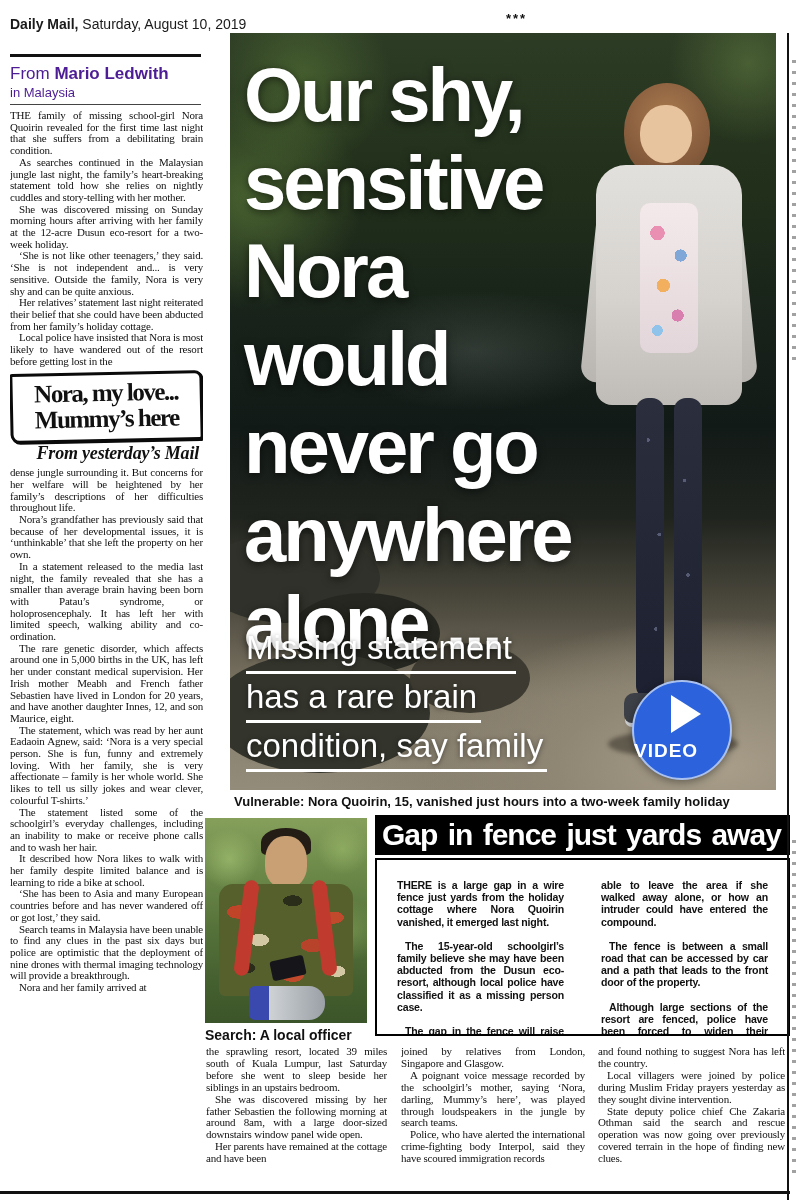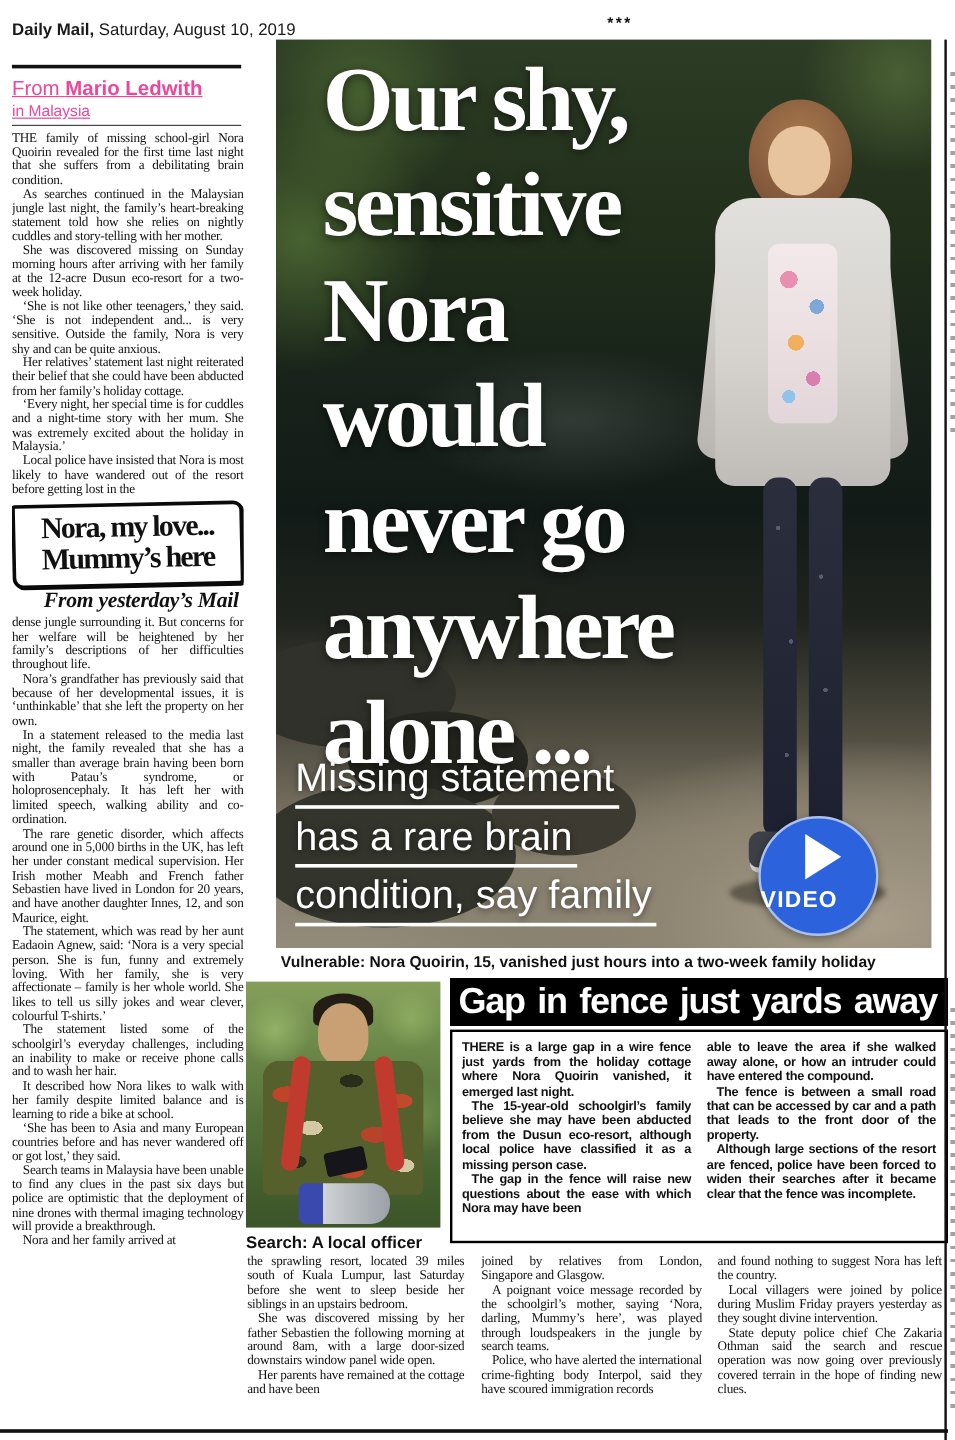--- a/index.html
+++ b/index.html
@@ -2,21 +2,21 @@
 <html lang="en"><head>
 <meta charset="utf-8">
 <style>
   html,body{margin:0;padding:0;background:#e9e9e9;}
   #page{position:relative;width:796px;height:1200px;background:#ffffff;overflow:hidden;color:#111;}
   
   .masthead{position:absolute;left:10px;top:16px;font-family:"Liberation Sans",sans-serif;font-size:14px;color:#1a1a1a;}
   .masthead b{font-weight:bold;}
   .stars{position:absolute;left:506px;top:11px;font-family:"Liberation Sans",sans-serif;font-weight:bold;font-size:13px;letter-spacing:2px;}
   .rule-thick{position:absolute;left:10px;top:54px;width:191px;height:3px;background:#111;}
-  .byline{position:absolute;left:10px;top:64px;width:191px;font-family:"Liberation Sans",sans-serif;color:#ec4899;text-decoration:underline;}
+  .byline{position:absolute;left:10px;top:64px;width:191px;font-family:"Liberation Sans",sans-serif;color:#4c1d95;}
   .byline .from-line{font-size:17px;}
   .byline .from-line b{font-weight:bold;}
   .byline .loc{font-size:13px;margin-top:1px;}
   .rule-thin{position:absolute;left:10px;top:104px;width:191px;height:1px;background:#444;}
   
   .left-col{position:absolute;left:10px;top:110px;width:193px;height:1079px;overflow:hidden;
     font-family:"Liberation Serif",serif;font-size:11px;line-height:11.7px;letter-spacing:-0.2px;
     text-align:justify;hyphens:auto;}
   .left-col p{margin:0;text-indent:9px;}
   .left-col p.firstp{text-indent:0;}
@@ -64,22 +64,22 @@
   .g-dots{position:absolute;left:46px;top:330px;width:72px;height:270px;opacity:.5;
     background:radial-gradient(circle 3px at 20% 10%, #8a8fb0 0 60%, rgba(0,0,0,0) 61%),
       radial-gradient(circle 3px at 70% 25%, #8a8fb0 0 60%, rgba(0,0,0,0) 61%),
       radial-gradient(circle 3px at 35% 45%, #8a8fb0 0 60%, rgba(0,0,0,0) 61%),
       radial-gradient(circle 3px at 75% 60%, #8a8fb0 0 60%, rgba(0,0,0,0) 61%),
       radial-gradient(circle 3px at 30% 80%, #8a8fb0 0 60%, rgba(0,0,0,0) 61%);}
   .g-shoe-l{position:absolute;left:36px;top:610px;width:44px;height:30px;background:#3d4046;border-radius:10px 14px 8px 8px;box-shadow:0 5px 0 -1px #cfd2d4;}
   .g-shoe-r{position:absolute;left:88px;top:618px;width:44px;height:30px;background:#34373d;border-radius:14px 10px 8px 8px;box-shadow:0 5px 0 -1px #cfd2d4;}
   .g-shadow{position:absolute;left:20px;top:648px;width:130px;height:26px;background:rgba(30,28,22,0.45);border-radius:50%;filter:blur(2px);}
   
-  .headline{position:absolute;left:14px;top:6px;z-index:6;color:#fff;font-family:Liberation Serif, serif;
-    font-weight:bold;font-size:76px;line-height:88px;letter-spacing:-3px;text-shadow:0 2px 8px rgba(0,0,0,0.55);margin-left:25px;}
+  .headline{position:absolute;left:14px;top:18px;z-index:6;color:#fff;font-family:Liberation Sans, sans-serif;
+    font-weight:bold;font-size:76px;line-height:88px;letter-spacing:-3px;text-shadow:0 2px 8px rgba(0,0,0,0.55);}
   .subhead{position:absolute;left:16px;top:597px;z-index:6;color:#fff;font-family:"Liberation Sans",sans-serif;
     font-size:33px;line-height:36px;text-shadow:0 1px 5px rgba(0,0,0,0.5);}
   .sub-line span{display:inline-block;border-bottom:3px solid #fff;padding:0 4px 5px 0;margin-bottom:5px;}
   
   .video-btn{position:absolute;right:44px;bottom:10px;width:96px;height:96px;border-radius:50%;
     background:#2c63dd;border:2px solid #aac1f0;z-index:7;cursor:pointer;box-shadow:0 2px 8px rgba(0,0,0,.4);}
   .video-btn .tri{position:absolute;left:37px;top:13px;width:0;height:0;
     border-left:30px solid #fff;border-top:19px solid rgba(0,0,0,0);border-bottom:19px solid rgba(0,0,0,0);}
   .video-btn .lbl{position:absolute;bottom:16px;width:100%;text-align:left;color:#fff;
     font-family:"Liberation Sans",sans-serif;font-weight:bold;font-size:19px;letter-spacing:1px;}
@@ -113,21 +113,21 @@
     font-weight:bold;font-size:14px;}
   
   .fence{position:absolute;left:375px;top:815px;width:415px;}
   .fence-banner{background:#000;color:#fff;height:40px;line-height:40px;padding:0 7px;overflow:hidden;
     font-family:"Liberation Sans",sans-serif;font-weight:bold;font-size:30px;letter-spacing:-1px;word-spacing:3px;
     transform-origin:left center;white-space:nowrap;}
   .fence-box{border:2px solid #000;margin-top:3px;height:160px;overflow:hidden;padding:7px 8px;
     display:flex;gap:13px;}
   .fence-col{width:50%;font-family:"Liberation Sans",sans-serif;font-weight:bold;font-size:10.6px;
     line-height:12.2px;letter-spacing:-0.2px;text-align:justify;hyphens:auto;}
-  .fence-col p{margin:0;text-indent:8px;}
+  .fence-col p{margin:12px;text-indent:8px;}
   .fence-col p.firstp{text-indent:0;}
   
   .bot-col{position:absolute;top:1046px;height:143px;overflow:hidden;font-family:"Liberation Serif",serif;
     font-size:11px;line-height:11.9px;letter-spacing:-0.2px;text-align:justify;hyphens:auto;}
   .bc1{left:206px;width:181px;}
   .bc2{left:401px;width:184px;}
   .bc3{left:598px;width:187px;}
   .bot-col p{margin:0;text-indent:9px;}
   .bot-col p.firstp{text-indent:0;}
   
@@ -152,21 +152,20 @@
     <div class="loc">in Malaysia</div>
   </div>
   <div class="rule-thin"></div>
 
   <div class="left-col">
     <p class="firstp">THE family of missing school-girl Nora Quoirin revealed for the first time last night that she suffers from a debilitating brain condition.</p>
     <p>As searches continued in the Malaysian jungle last night, the family’s heart-breaking statement told how she relies on nightly cuddles and story-telling with her mother.</p>
     <p>She was discovered missing on Sunday morning hours after arriving with her family at the 12-acre Dusun eco-resort for a two-week holiday.</p>
     <p>‘She is not like other teenagers,’ they said. ‘She is not independent and... is very sensitive. Outside the family, Nora is very shy and can be quite anxious.</p>
     <p>Her relatives’ statement last night reiterated their belief that she could have been abducted from her family’s holiday cottage.</p>
-    <p>‘Every night, her special time is for cuddles and a night-time story with her mum. She was extremely excited about the holiday in Malaysia.’</p>
     <p>Local police have insisted that Nora is most likely to have wandered out of the resort before getting lost in the</p>
 
     <div class="quote-wrap">
       <div class="quote-box">
         <div class="ql">Nora, my love...</div>
         <div class="ql">Mummy’s here</div>
       </div>
       <div class="quote-credit">From yesterday’s Mail</div>
     </div>
 

